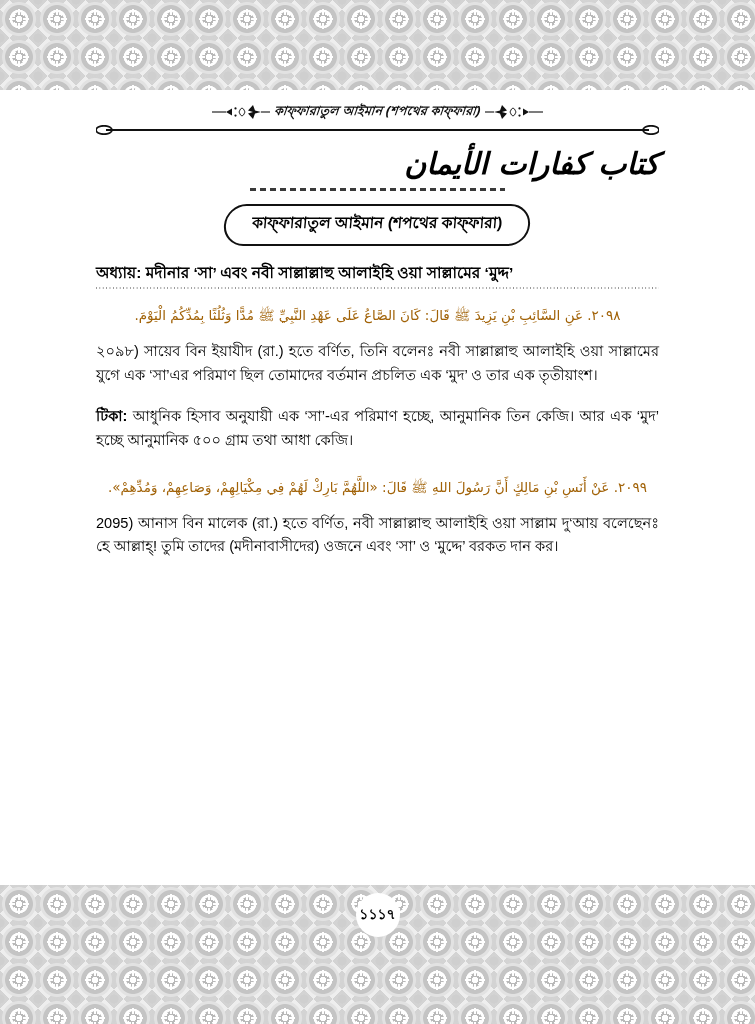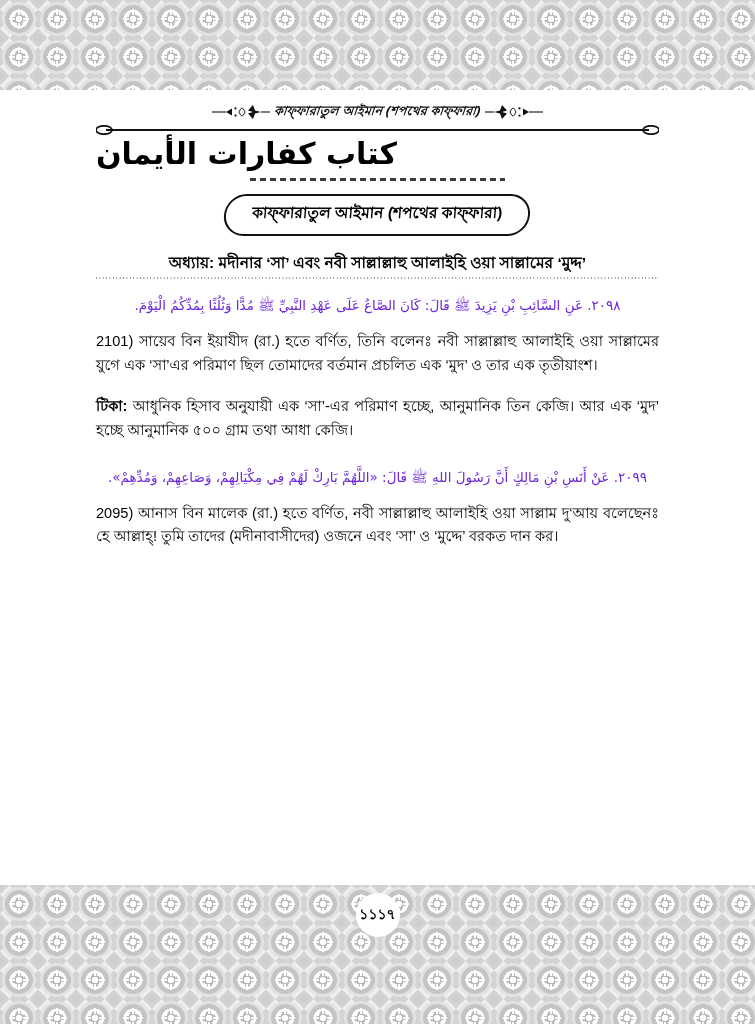--- a/index.html
+++ b/index.html
@@ -108,28 +108,30 @@
 
   .rule-with-caps {
     position: relative;
     height: 10px;
     margin-top: 1px;
   }
   .rule-with-caps svg { display: block; }
 
   
   .arabic-title {
-    text-align: left;
+    margin-top: 10px;
+    text-align: right;
     direction: rtl;
     font-family: "DejaVu Sans", "Liberation Sans", sans-serif;
     font-size: 30px;
     font-weight: bold;
     color: #000000;
     line-height: 1.25;
     letter-spacing: -1px;
+    font-style: italic;
   }
   .dash-rule {
     margin: 5px auto 0;
     width: 255px;
     height: 3px;
     background-image: linear-gradient(to right, #3a3a3a 0 6px, rgba(0,0,0,0) 6px 10px);
     background-size: 10px 3px;
     background-repeat: repeat-x;
   }
 
@@ -147,41 +149,40 @@
     font-weight: bold;
     color: #000000;
     white-space: nowrap;
     transform: skewX(-5deg);
     font-family: "Liberation Sans", "DejaVu Sans", sans-serif;
   }
 
   
   .chapter-heading {
     margin-top: 16px;
-    text-align: center;
     font-size: 15.5px;
     font-weight: bold;
     color: #000000;
     line-height: 1.4;
   }
   .dotted-rule {
     margin: 4px 0 0;
     height: 2px;
     background-image: linear-gradient(to right, #8f8f8f 0 1.2px, rgba(0,0,0,0) 1.2px 3.4px);
     background-size: 3.4px 2px;
     background-repeat: repeat-x;
   }
 
   
   .hadith-arabic {
     direction: rtl;
     text-align: center;
     font-family: "DejaVu Sans", "Liberation Sans", sans-serif;
     font-size: 13.5px;
-    color: #6d28d9;
+    color: #a16207;
     line-height: 1.85;
     margin-top: 14px;
     letter-spacing: -0.2px;
   }
   .hadith-arabic.second { margin-top: 22px; }
 
   
   .bn-para {
     margin-top: 12px;
     font-size: 14.6px;
@@ -273,21 +274,21 @@
     </div>
 
     <div class="chapter-heading">অধ্যায়: মদীনার ‘সা’ এবং নবী সাল্লাল্লাহু আলাইহি ওয়া সাল্লামের ‘মুদ্দ’</div>
     <div class="dotted-rule"></div>
 
     <div class="hadith-arabic">
       <span>٢٠٩٨.</span>
       <span>عَنِ السَّائِبِ بْنِ يَزِيدَ ﷺ قَالَ: كَانَ الصَّاعُ عَلَى عَهْدِ النَّبِيِّ ﷺ مُدًّا وَثُلُثًا بِمُدِّكُمُ الْيَوْمَ.</span>
     </div>
 
-    <div class="bn-para translation-1">2101) সায়েব বিন ইয়াযীদ (রা.) হতে বর্ণিত, তিনি বলেনঃ নবী সাল্লাল্লাহু আলাইহি ওয়া সাল্লামের যুগে এক ‘সা’এর পরিমাণ ছিল তোমাদের বর্তমান প্রচলিত এক ‘মুদ’ ও তার এক তৃতীয়াংশ।</div>
+    <div class="bn-para translation-1">২০৯৮) সায়েব বিন ইয়াযীদ (রা.) হতে বর্ণিত, তিনি বলেনঃ নবী সাল্লাল্লাহু আলাইহি ওয়া সাল্লামের যুগে এক ‘সা’এর পরিমাণ ছিল তোমাদের বর্তমান প্রচলিত এক ‘মুদ’ ও তার এক তৃতীয়াংশ।</div>
 
     <div class="bn-para note">
       <span class="note-label">টিকা:</span><span> আধুনিক হিসাব অনুযায়ী এক ‘সা’-এর পরিমাণ হচ্ছে, আনুমানিক তিন কেজি। আর এক ‘মুদ’ হচ্ছে আনুমানিক ৫০০ গ্রাম তথা আধা কেজি।</span>
     </div>
 
     <div class="hadith-arabic second">
       <span>٢٠٩٩.</span>
       <span>عَنْ أَنَسِ بْنِ مَالِكٍ أَنَّ رَسُولَ اللهِ ﷺ قَالَ: «اللَّهُمَّ بَارِكْ لَهُمْ فِي مِكْيَالِهِمْ، وَصَاعِهِمْ، وَمُدِّهِمْ».</span>
     </div>
 

